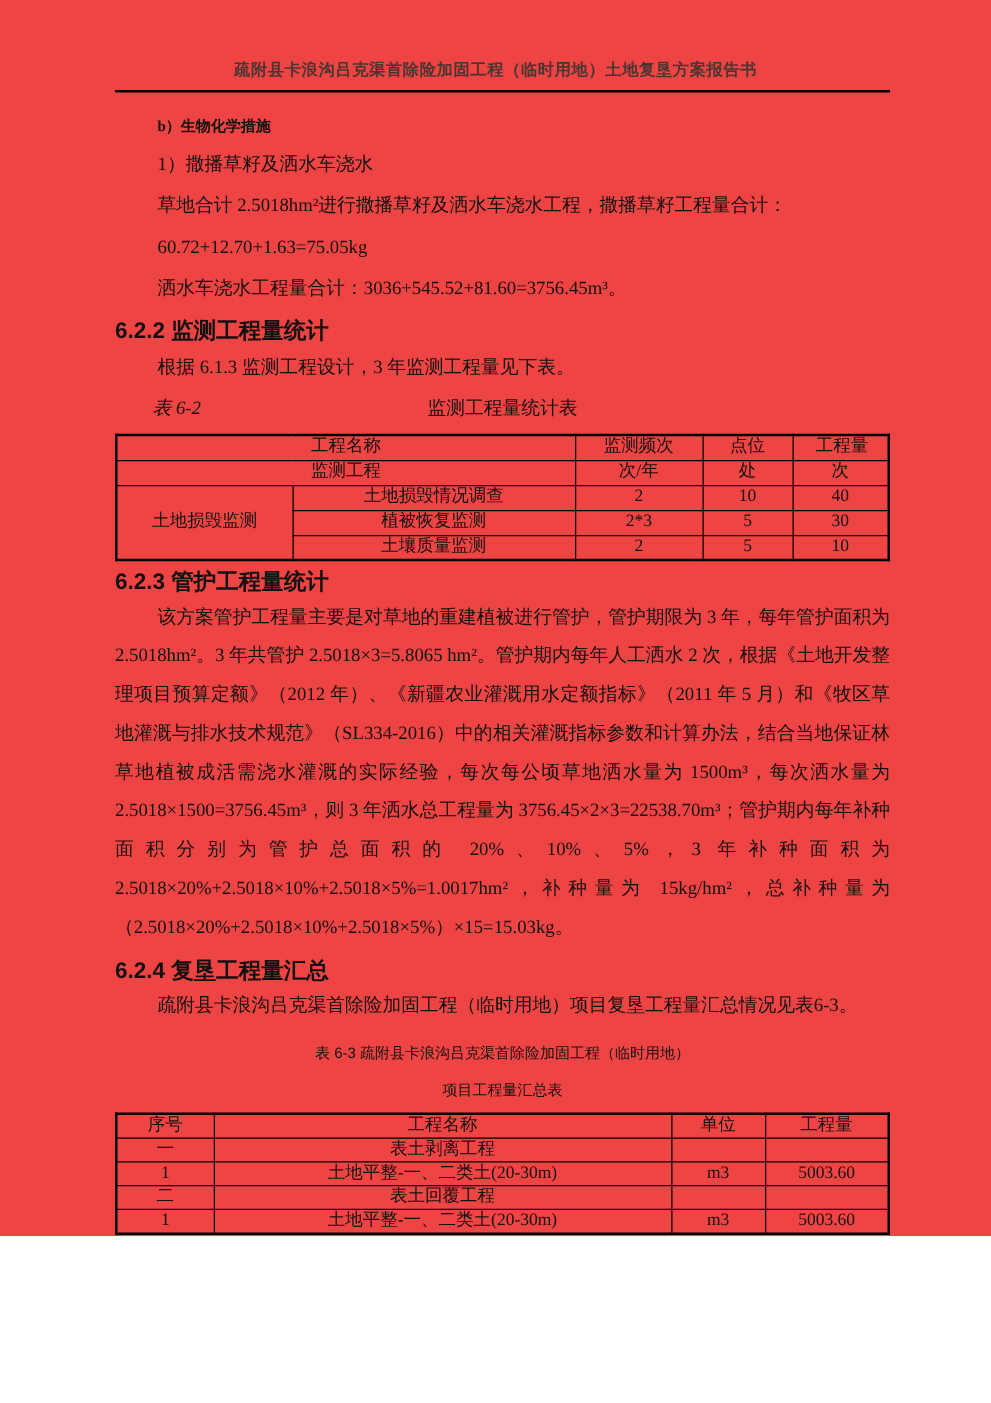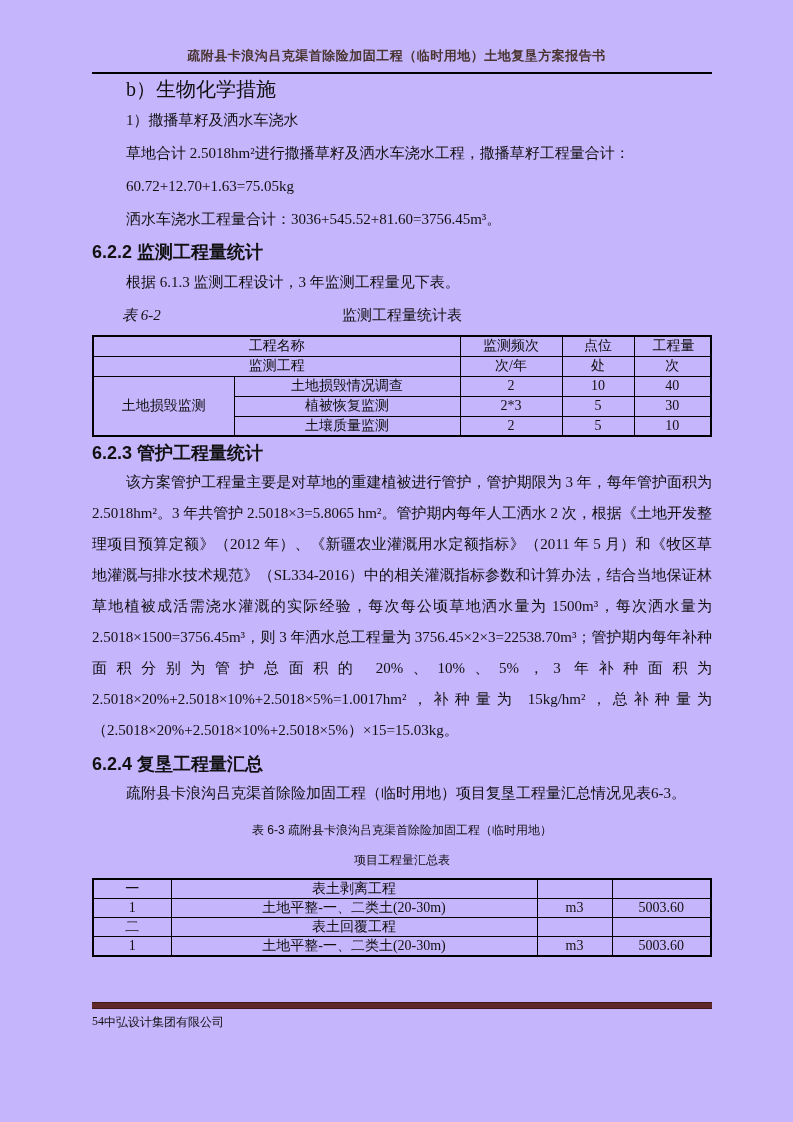--- a/index.html
+++ b/index.html
@@ -1,43 +1,44 @@
 <!DOCTYPE html>
 <html><head>
 <meta charset="utf-8">
 <style>
   * { box-sizing: border-box; }
   html, body { margin: 0; padding: 0; background: #ffffff; }
   .page {
     position: relative;
     width: 793px;
-    height: 1122px;
-    background: #c4b5fd;
+    height: 989px;
+    background: #ef4444;
     font-family: "Liberation Serif", serif;
     color: #111111;
     overflow: hidden;
   }
   
   .doc-header { padding-top: 46px; }
   .doc-header-title {
     text-align: center;
     font-size: 13px;
     font-weight: bold;
     letter-spacing: 0.5px;
     line-height: 20px;
     color: #4a3531;
   }
   .doc-header-rule { height: 2px; background: #000000; margin: 6px 81px 0 92px; }
   
   .doc-body { margin: 0 81px 0 92px; font-size: 15px; }
   p { margin: 0; }
   .h-b {
+    margin-top: 12px;
     line-height: 30px;
-    font-size: 20px;
-    font-weight: normal;
+    font-size: 12px;
+    font-weight: bold;
     text-indent: 34px;
   }
   .para { line-height: 33px; text-indent: 34px; }
   .h2 {
     font-family: "Liberation Sans", sans-serif;
     font-weight: bold;
     font-size: 18px;
     line-height: 28px;
     margin-top: 2px;
   }
@@ -166,20 +167,26 @@
 
     <table class="tbl tbl3">
       <colgroup>
         <col style="width:78px">
           <col style="width:366px">
           <col style="width:75px">
           <col>
       </colgroup>
       <tbody>
         <tr>
+          <td>序号</td>
+          <td>工程名称</td>
+          <td>单位</td>
+          <td>工程量</td>
+        </tr>
+        <tr>
           <td>一</td>
           <td>表土剥离工程</td>
           <td></td>
           <td></td>
         </tr>
         <tr>
           <td>1</td>
           <td>土地平整-一、二类土(20-30m)</td>
           <td>m3</td>
           <td>5003.60</td>

